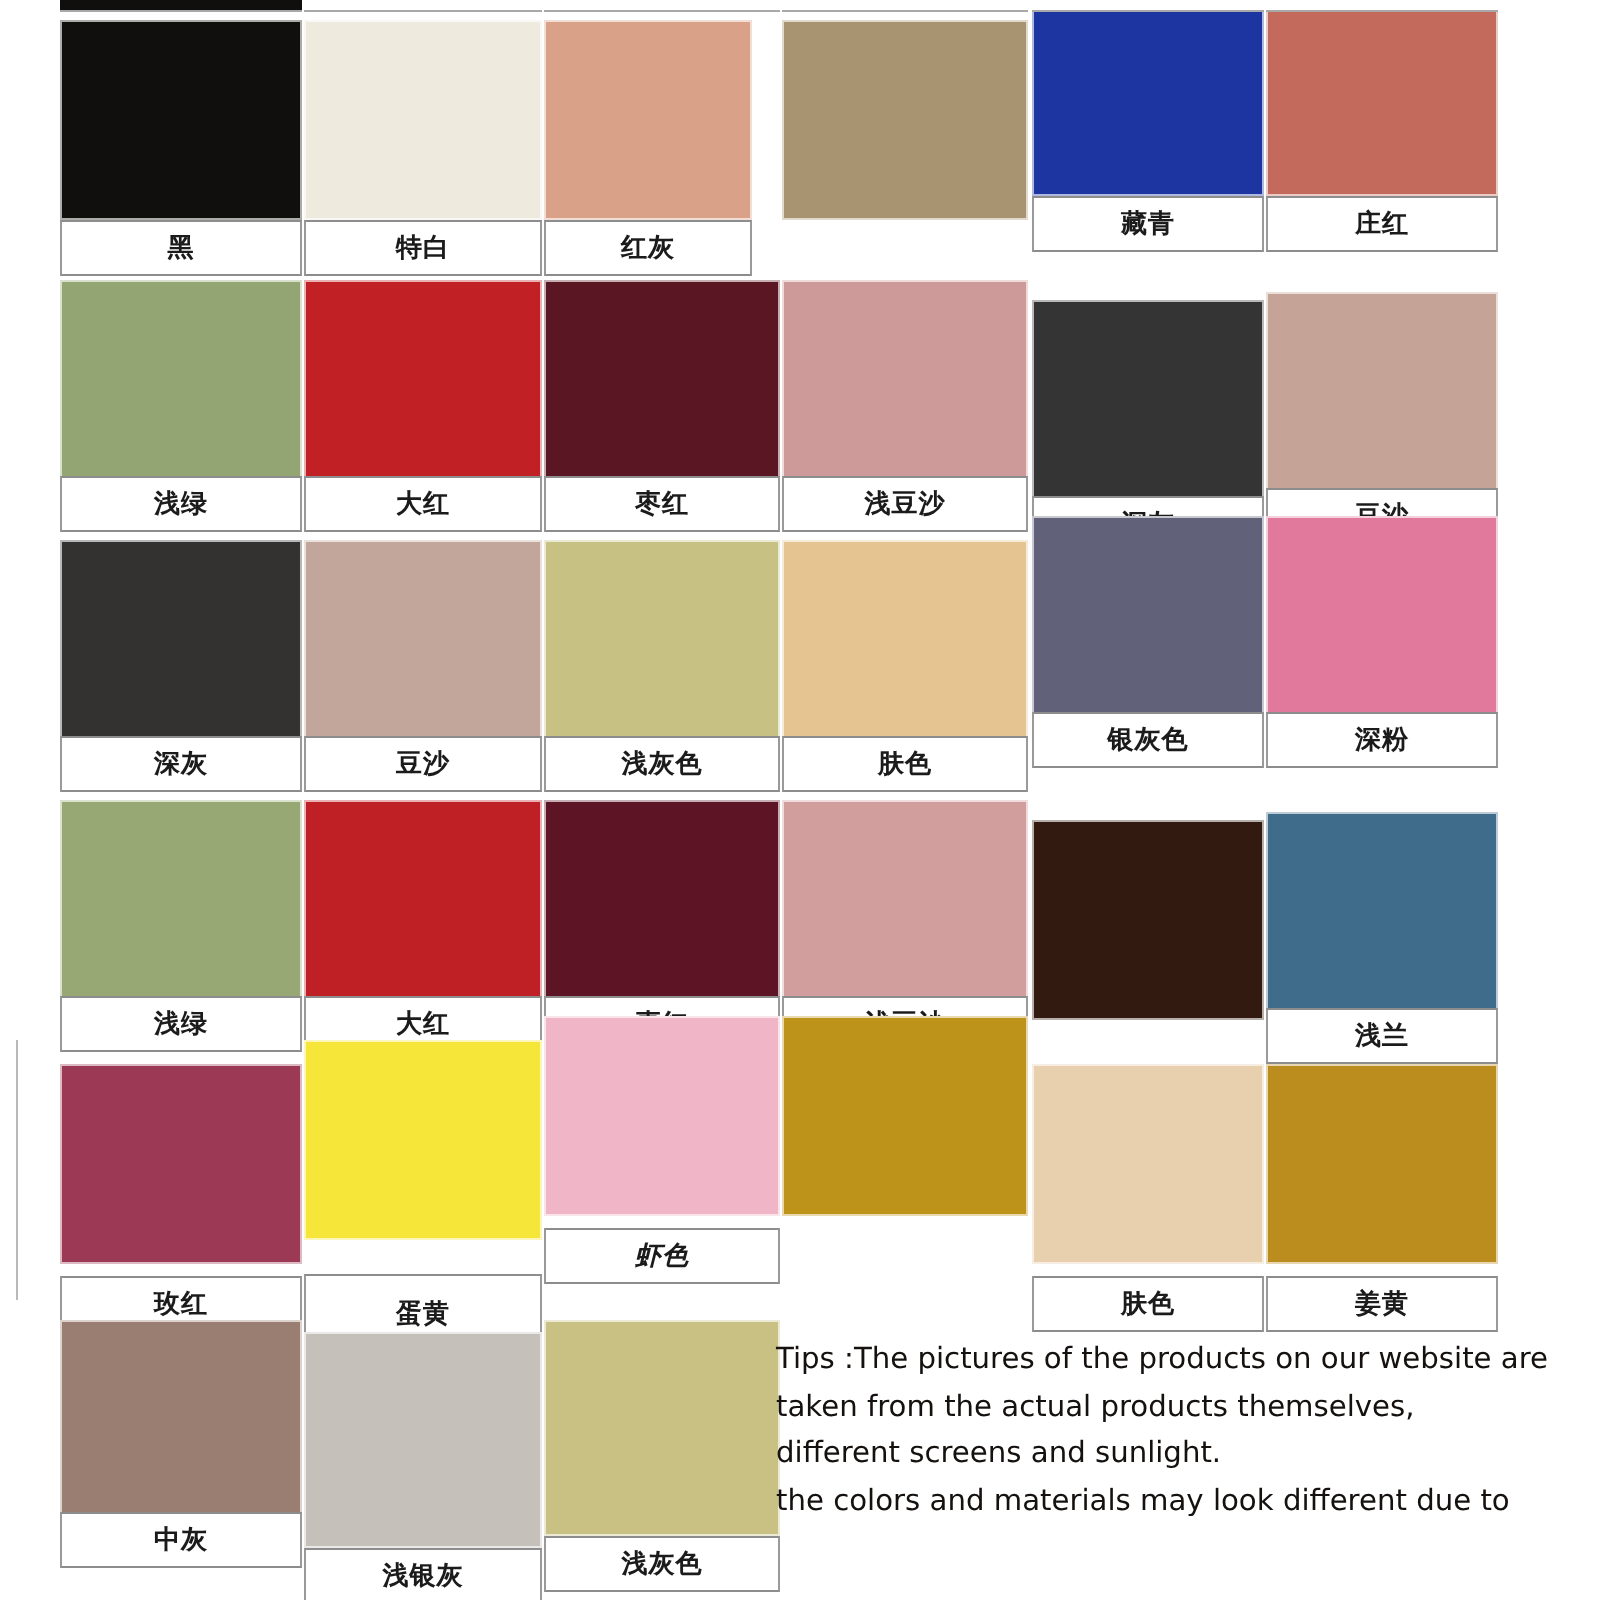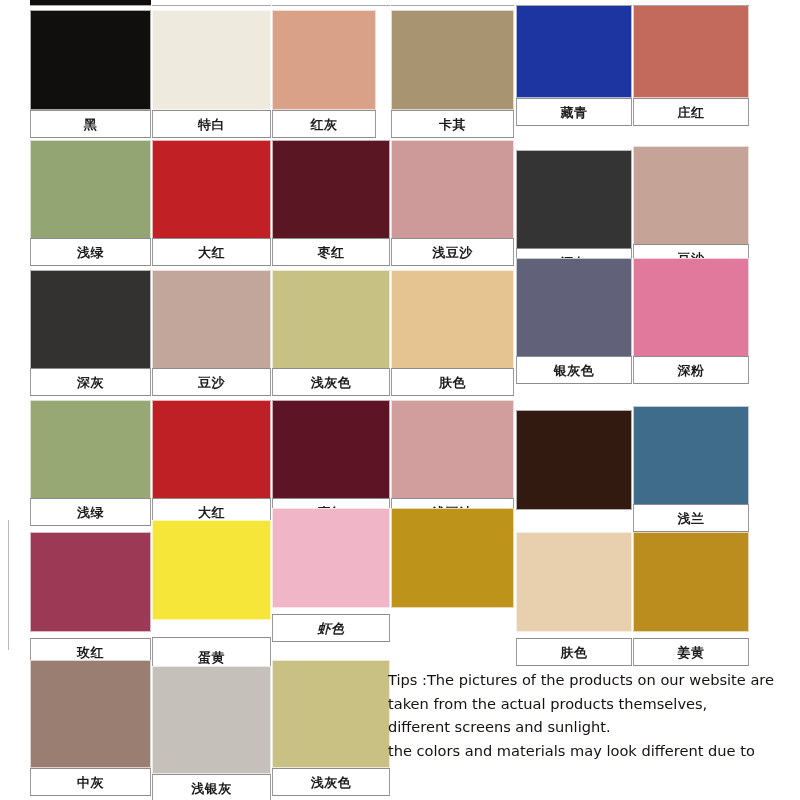--- a/index.html
+++ b/index.html
@@ -93,23 +93,20 @@
         </div>
       </div>
       <div class="cell" style="left: 272px; top: 10px; width: 104px; height: 128px;">
         <div class="chip" style="height: 100px; background: rgb(216, 161, 136);"></div>
         <div class="labelbox" style="top: 100px; height: 28px;">
           <span class="labeltext">红灰</span>
         </div>
       </div>
       <div class="cell" style="left: 391px; top: 10px; width: 123px; height: 128px;">
         <div class="chip" style="height: 100px; background: rgb(168, 148, 112);"></div>
-        <div class="labelbox" style="top: 100px; height: 28px;">
-          <span class="labeltext">卡其</span>
-        </div>
       </div>
       <div class="cell" style="left: 516px; top: -2px; width: 116px; height: 128px;">
         <div class="chip" style="height: 100px; background: rgb(28, 53, 160);"></div>
         <div class="labelbox" style="top: 100px; height: 28px;">
           <span class="labeltext">藏青</span>
         </div>
       </div>
       <div class="cell" style="left: 633px; top: -2px; width: 116px; height: 128px;">
         <div class="chip" style="height: 100px; background: rgb(195, 106, 92);"></div>
         <div class="labelbox" style="top: 100px; height: 28px; text-align: center;">
@@ -249,21 +246,21 @@
         </div>
       </div>
       <div class="cell" style="left: 633px; top: 532px; width: 116px; height: 134px;">
         <div class="chip" style="height: 100px; background: rgb(187, 141, 30);"></div>
         <div class="labelbox" style="top: 106px; height: 28px;">
           <span class="labeltext">姜黄</span>
         </div>
       </div>
       <div class="cell" style="left: 30px; top: 660px; width: 121px; height: 136px;">
         <div class="chip" style="height: 108px; background: rgb(155, 126, 114);"></div>
-        <div class="labelbox" style="top: 108px; height: 28px; align-items: center;">
+        <div class="labelbox" style="top: 96px; height: 28px; align-items: center;">
           <span class="labeltext">中灰</span>
         </div>
       </div>
       <div class="cell" style="left: 152px; top: 666px; width: 119px; height: 136px;">
         <div class="chip" style="height: 108px; background: rgb(198, 192, 186);"></div>
         <div class="labelbox" style="top: 108px; height: 28px;">
           <span class="labeltext">浅银灰</span>
         </div>
       </div>
       <div class="cell" style="left: 272px; top: 660px; width: 118px; height: 136px;">

